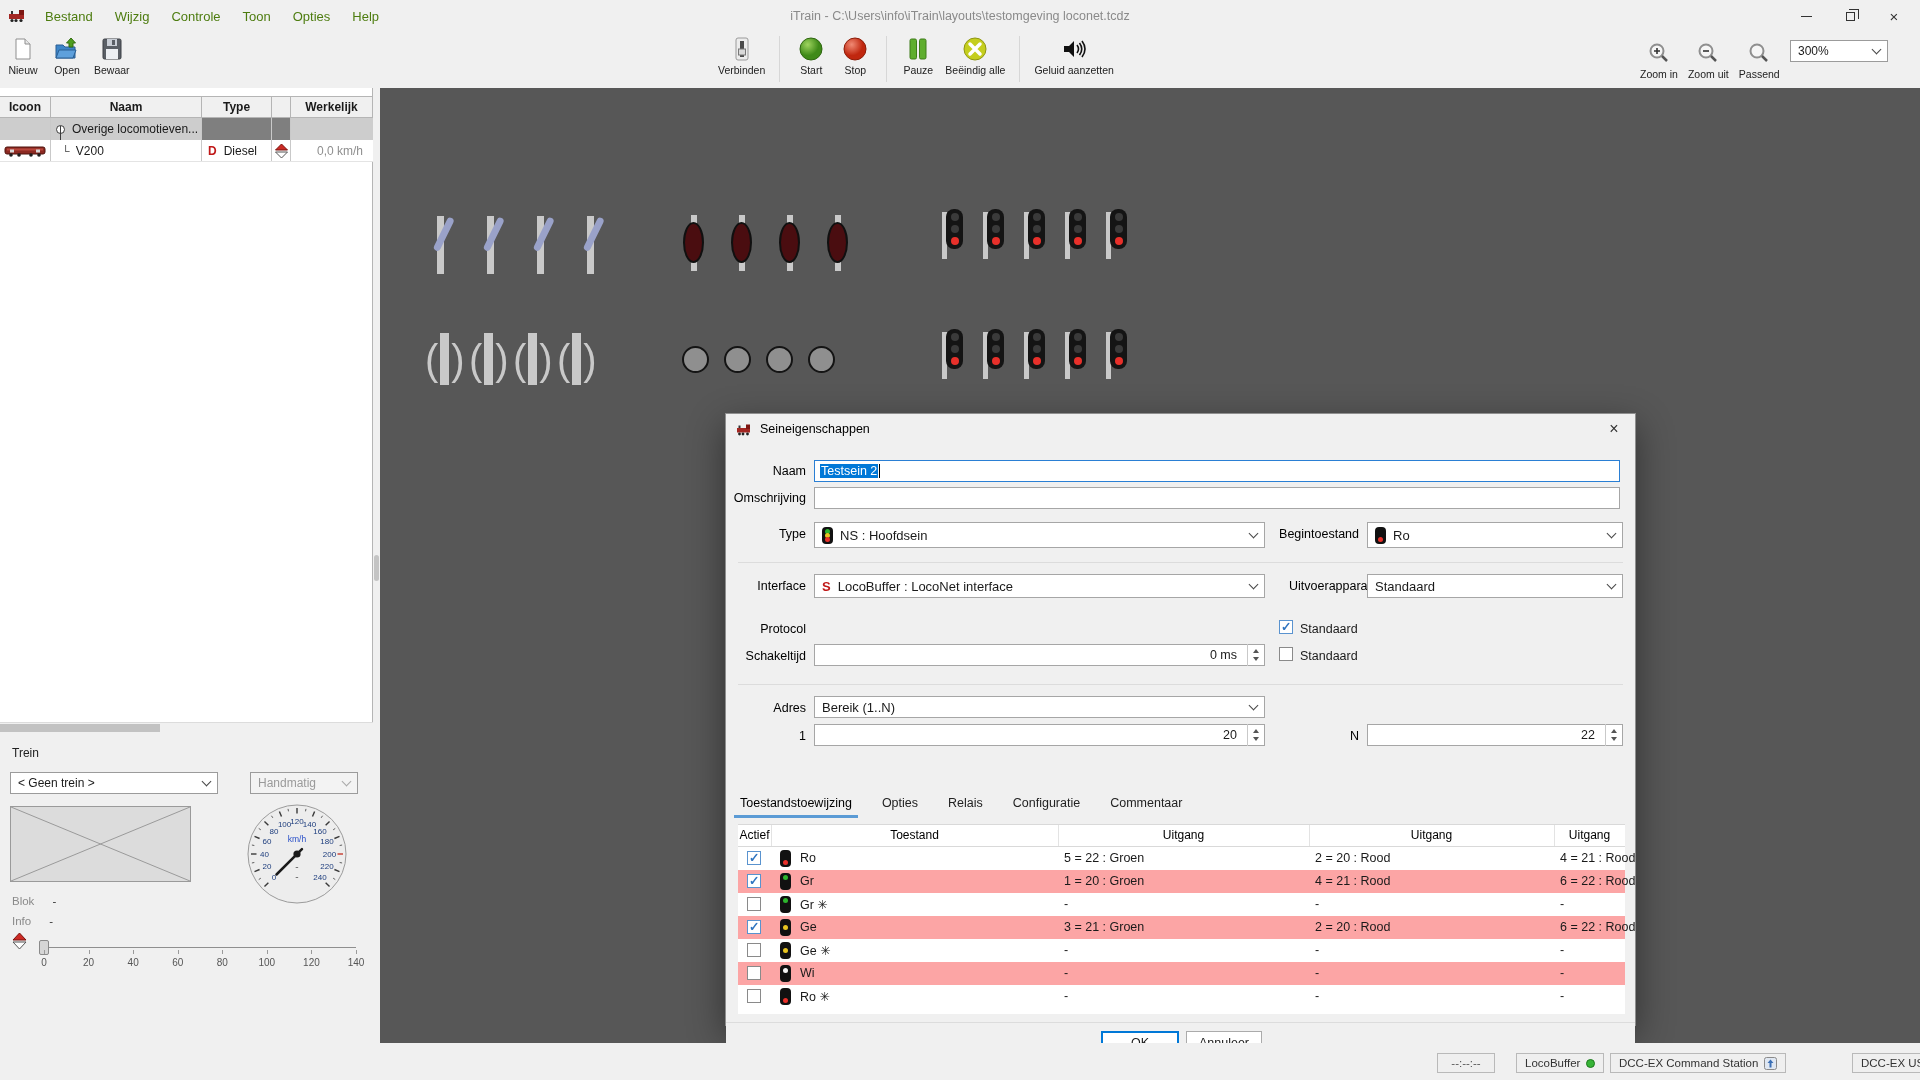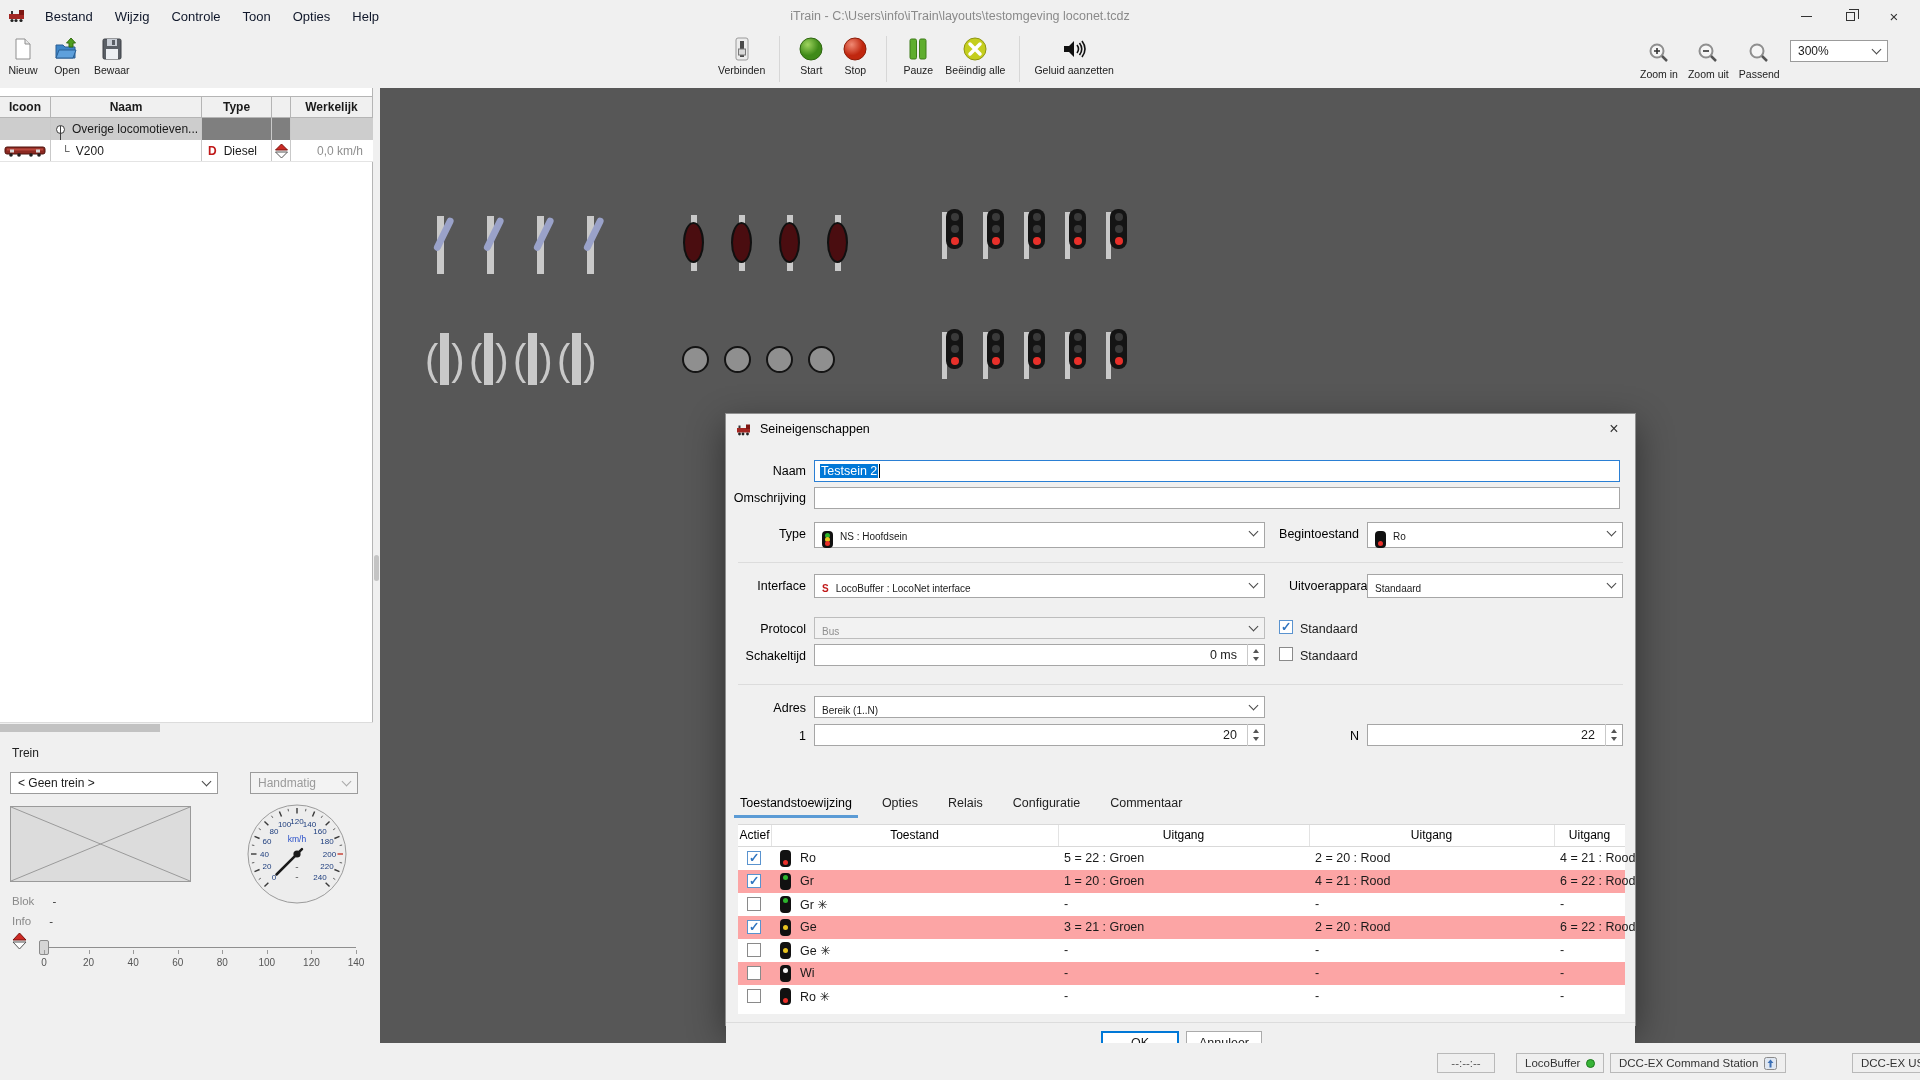--- a/index.html
+++ b/index.html
@@ -3,21 +3,21 @@
 <meta charset="utf-8">
 <style>
   *{margin:0;padding:0;box-sizing:border-box}
   html,body{width:1920px;height:1080px;overflow:hidden}
   body{font-family:"Liberation Sans",sans-serif;background:#f0f0f0;color:#1a1a1a;position:relative}
 
   
   .titlebar{position:absolute;left:0;top:0;width:1920px;height:32px;background:#f0f0f0}
   .app-icon{position:absolute;left:8px;top:8px}
   .menubar{position:absolute;left:34px;top:0;height:32px;display:flex;align-items:center}
-  .menu-item{padding:6px 11px;font-size:13px;color:#0f172a;cursor:default}
+  .menu-item{padding:6px 11px;font-size:13px;color:#4d7c0f;cursor:default}
   .win-title{position:absolute;left:0;top:9px;width:1920px;text-align:center;font-size:12.5px;color:#8a8a8a;pointer-events:none}
   .win-controls{position:absolute;right:4px;top:0;height:32px;display:flex}
   .wc{width:44px;height:32px;display:flex;align-items:center;justify-content:center;color:#333;font-size:15px}
   .wc .minbar{width:11px;height:1px;background:#333}
   .wc .restore{width:9px;height:9px;border:1px solid #333;position:relative}
   .wc .restore::before{content:"";position:absolute;left:2px;top:-4px;width:9px;height:9px;border:1px solid #333;border-left:none;border-bottom:none}
 
   
   .toolbar{position:absolute;left:0;top:32px;width:1920px;height:56px;background:#f0f0f0}
   .tgroup{position:absolute;display:flex;align-items:flex-start;gap:10px}
@@ -102,21 +102,21 @@
   
   .dialog{position:absolute;left:725px;top:413px;width:911px;height:613px;background:#f0f0f0;border:1px solid #8f8f8f;box-shadow:0 12px 34px rgba(0,0,0,.45)}
   .dlg-title{position:absolute;left:0;top:0;width:100%;height:30px;display:flex;align-items:center;padding:0 10px;gap:8px;font-size:12.5px;color:#000}
   .dlg-close{position:absolute;right:8px;top:2px;width:26px;height:26px;display:flex;align-items:center;justify-content:center;font-size:16px;color:#333}
   .dbody{position:absolute;left:0;top:30px;width:909px;height:581px}
   .dl{position:absolute;font-size:12.5px;color:#000;text-align:right}
   .tf{position:absolute;background:#fff;border:1px solid #a6a6a6;font-size:12.5px;display:flex;align-items:center;padding:0 5px}
   .tf.focus{border-color:#2a7fd4}
   .sel-text{background:#0078d7;color:#fff;padding:0 1px}
   .caret{width:1px;height:14px;background:#000;margin-left:1px}
-  .dcombo{position:absolute;background:#fff;border:1px solid #a6a6a6;display:flex;padding:8px 7px;gap:7px;font-size:10px}
+  .dcombo{position:absolute;background:#fff;border:1px solid #a6a6a6;display:flex;align-items:center;padding:0 7px;gap:7px;font-size:13px}
   .dcombo.disabled{background:#f2f2f2;color:#8f8f8f;border-color:#bdbdbd}
   .sep{position:absolute;left:12px;width:885px;height:1px;background:#dcdcdc}
   .mini-sig{width:11px;height:17px;background:#111;border-radius:4px;position:relative;display:inline-block;flex:0 0 auto}
   .mini-sig .dot{position:absolute;left:3px;width:5px;height:5px;border-radius:50%;background:#333}
   .dot.lit-red{background:#e8302a}.dot.lit-green{background:#2db52d}.dot.lit-yellow{background:#e8c520}.dot.lit-white{background:#f4f4f4}
   .pos-red{bottom:2px}.pos-green{top:2px}.pos-yellow{top:6px}.pos-white{top:3px}
   .dot.t{top:2px}.dot.m{top:6px}.dot.b{bottom:2px}
   .iface-letter{color:#c01818;font-weight:700}
   .cb{display:inline-block;width:14px;height:14px;background:#fff;border:1px solid #8a8a8a;position:relative}
   .cb.checked{border-color:#5a93cf}
@@ -682,24 +682,20 @@
       <span>LocoBuffer : LocoNet interface</span>
       <span class="chev"></span>
     </div>
     <div class="dl" style="left:509px;width:143px;top:135px">Uitvoerapparaat</div>
     <div class="dcombo" style="left:641px;top:130px;width:256px;height:24px">
       <span>Standaard</span>
       <span class="chev"></span>
     </div>
 
     <div class="dl" style="left:0;width:80px;top:178px">Protocol</div>
-    <div class="dcombo disabled" style="left:88px;top:173px;width:451px;height:22px">
-      <span>Bus</span>
-      <span class="chev"></span>
-    </div>
     <span class="cb checked" style="position:absolute;left:553px;top:176px"></span>
     <span class="cb-lbl" style="left:574px;top:178px">Standaard</span>
 
     <div class="dl" style="left:0;width:80px;top:205px">Schakeltijd</div>
     <div class="tf" style="left:88px;top:200px;width:451px;height:22px">
       <span class="num-val">0 ms</span>
       <span class="spin">
           <i class="tri-up"></i>
           <i class="tri-dn"></i>
         </span>

